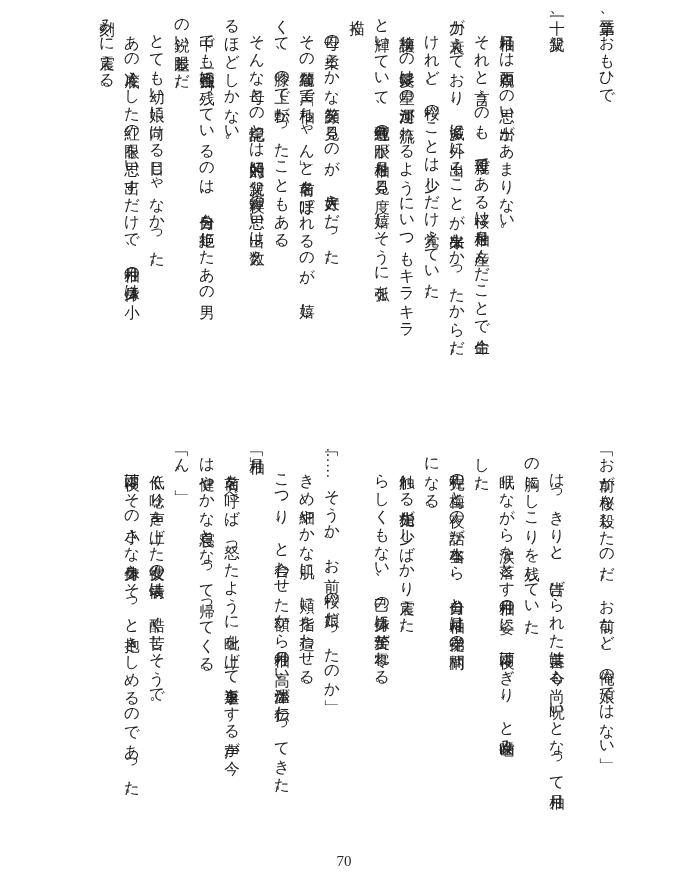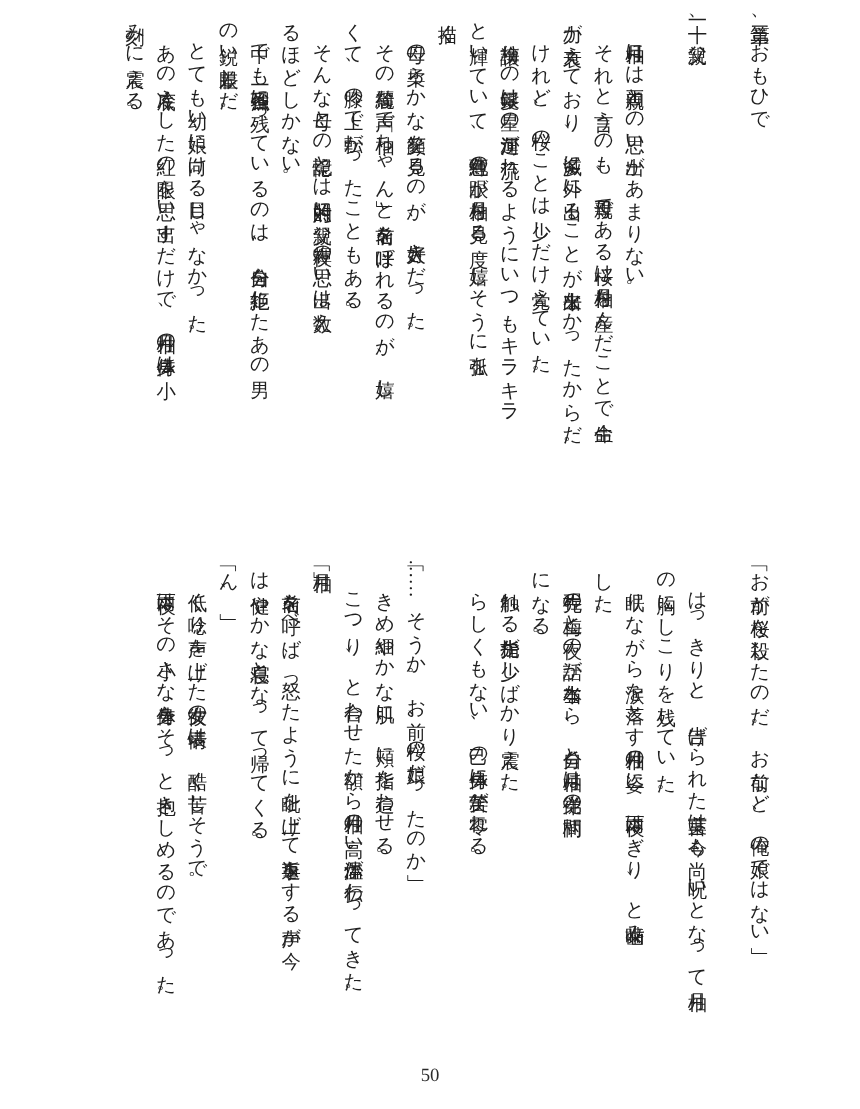--- a/index.html
+++ b/index.html
@@ -89,15 +89,15 @@
       <div class="line indent">きめ細やかな肌に、頬に指を這わせる。</div>
       <div class="line indent">こつり、と合わせた額から柚月の高い体温が伝わってきた。</div>
       <div class="line">「柚月」</div>
       <div class="line indent">名前を呼べば、怒ったように眦を上げて返事をする声が今</div>
       <div class="line">は健やかな寝息となって帰ってくる。</div>
       <div class="line">「ん、」</div>
       <div class="line indent">低く唸り声を上げた彼女の表情は、酷く苦しそうで。</div>
       <div class="line indent">夜雨はその小さな身体をそっと抱きしめるのであった。</div>
     </div>
 
-  <div class="page-number">50</div>
+  <div class="page-number">70</div>
 
 </div>
 
 </body></html>

